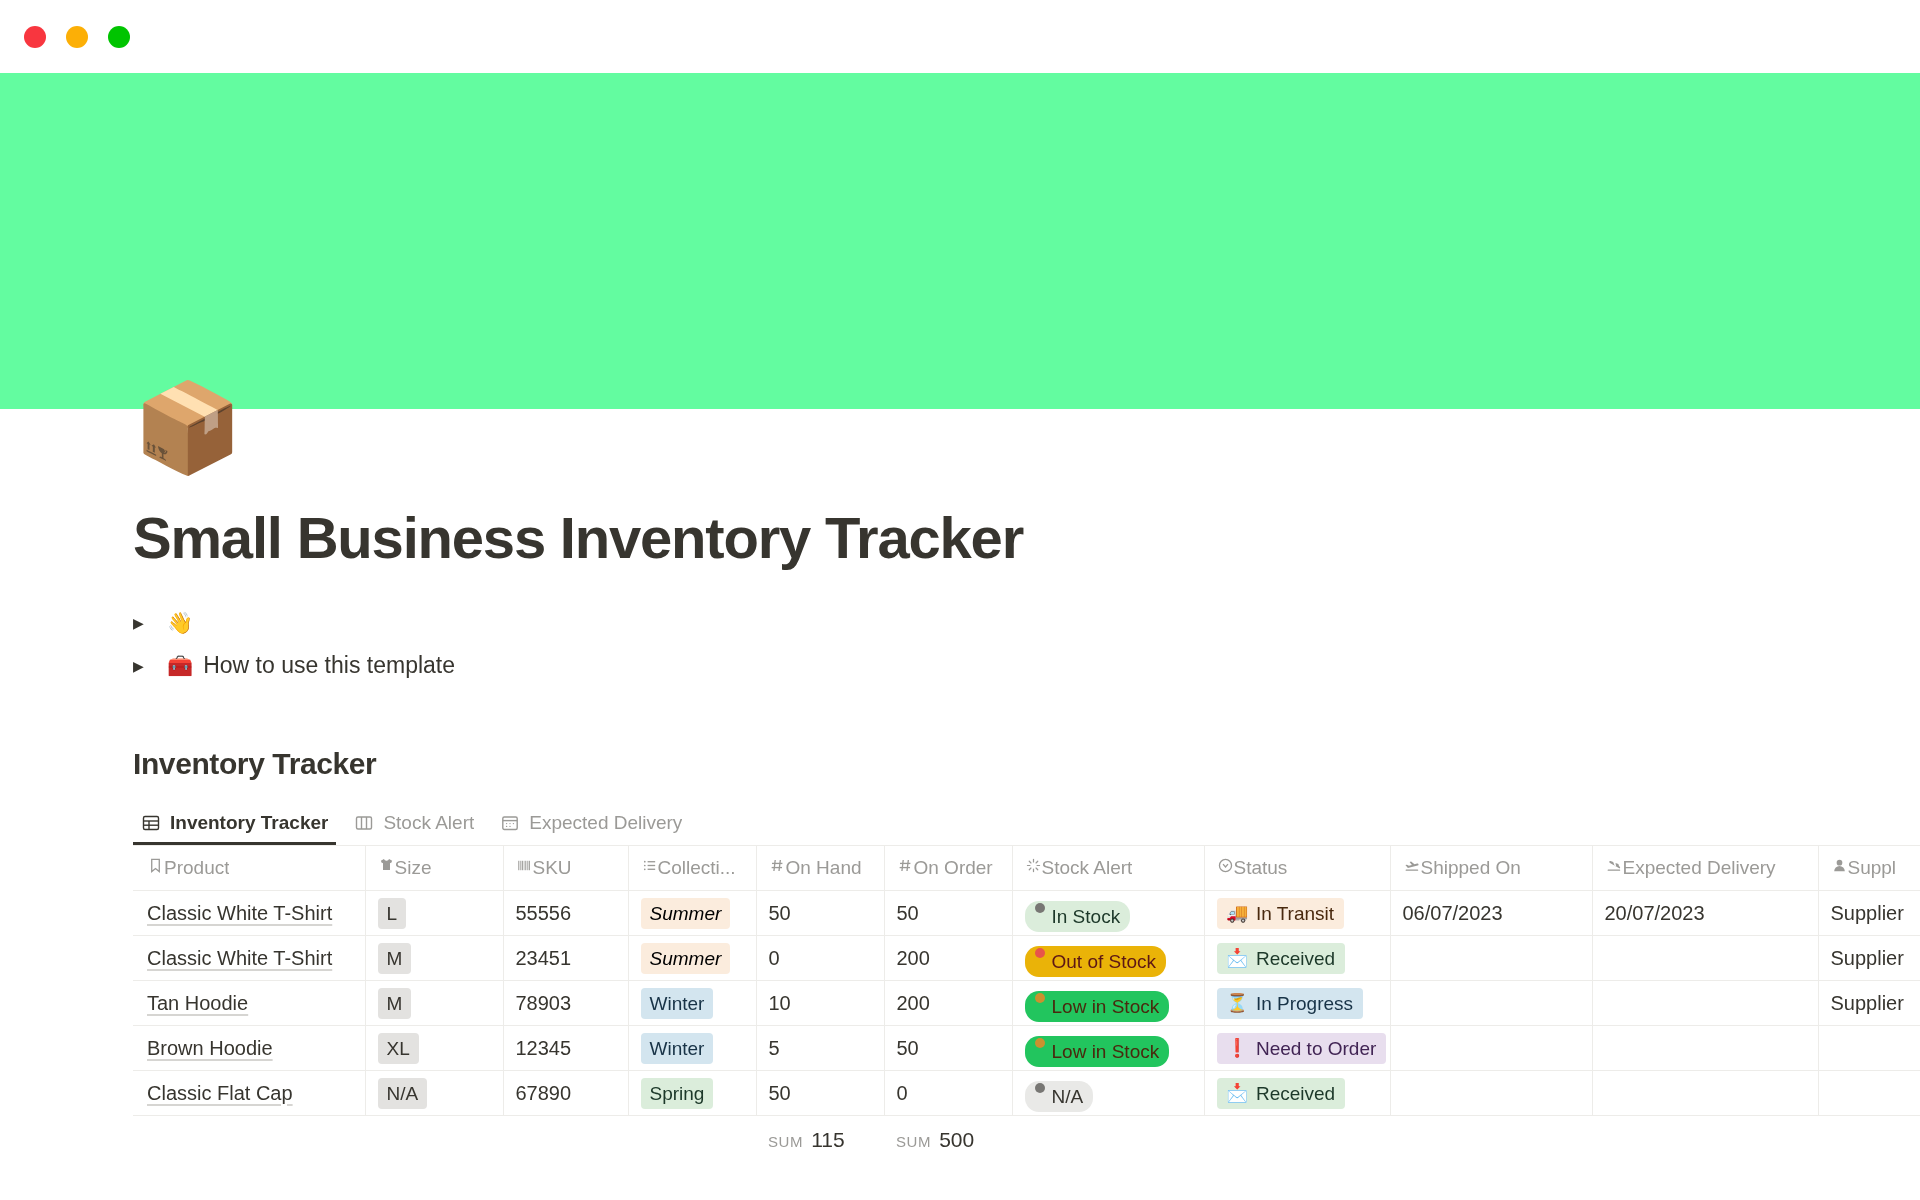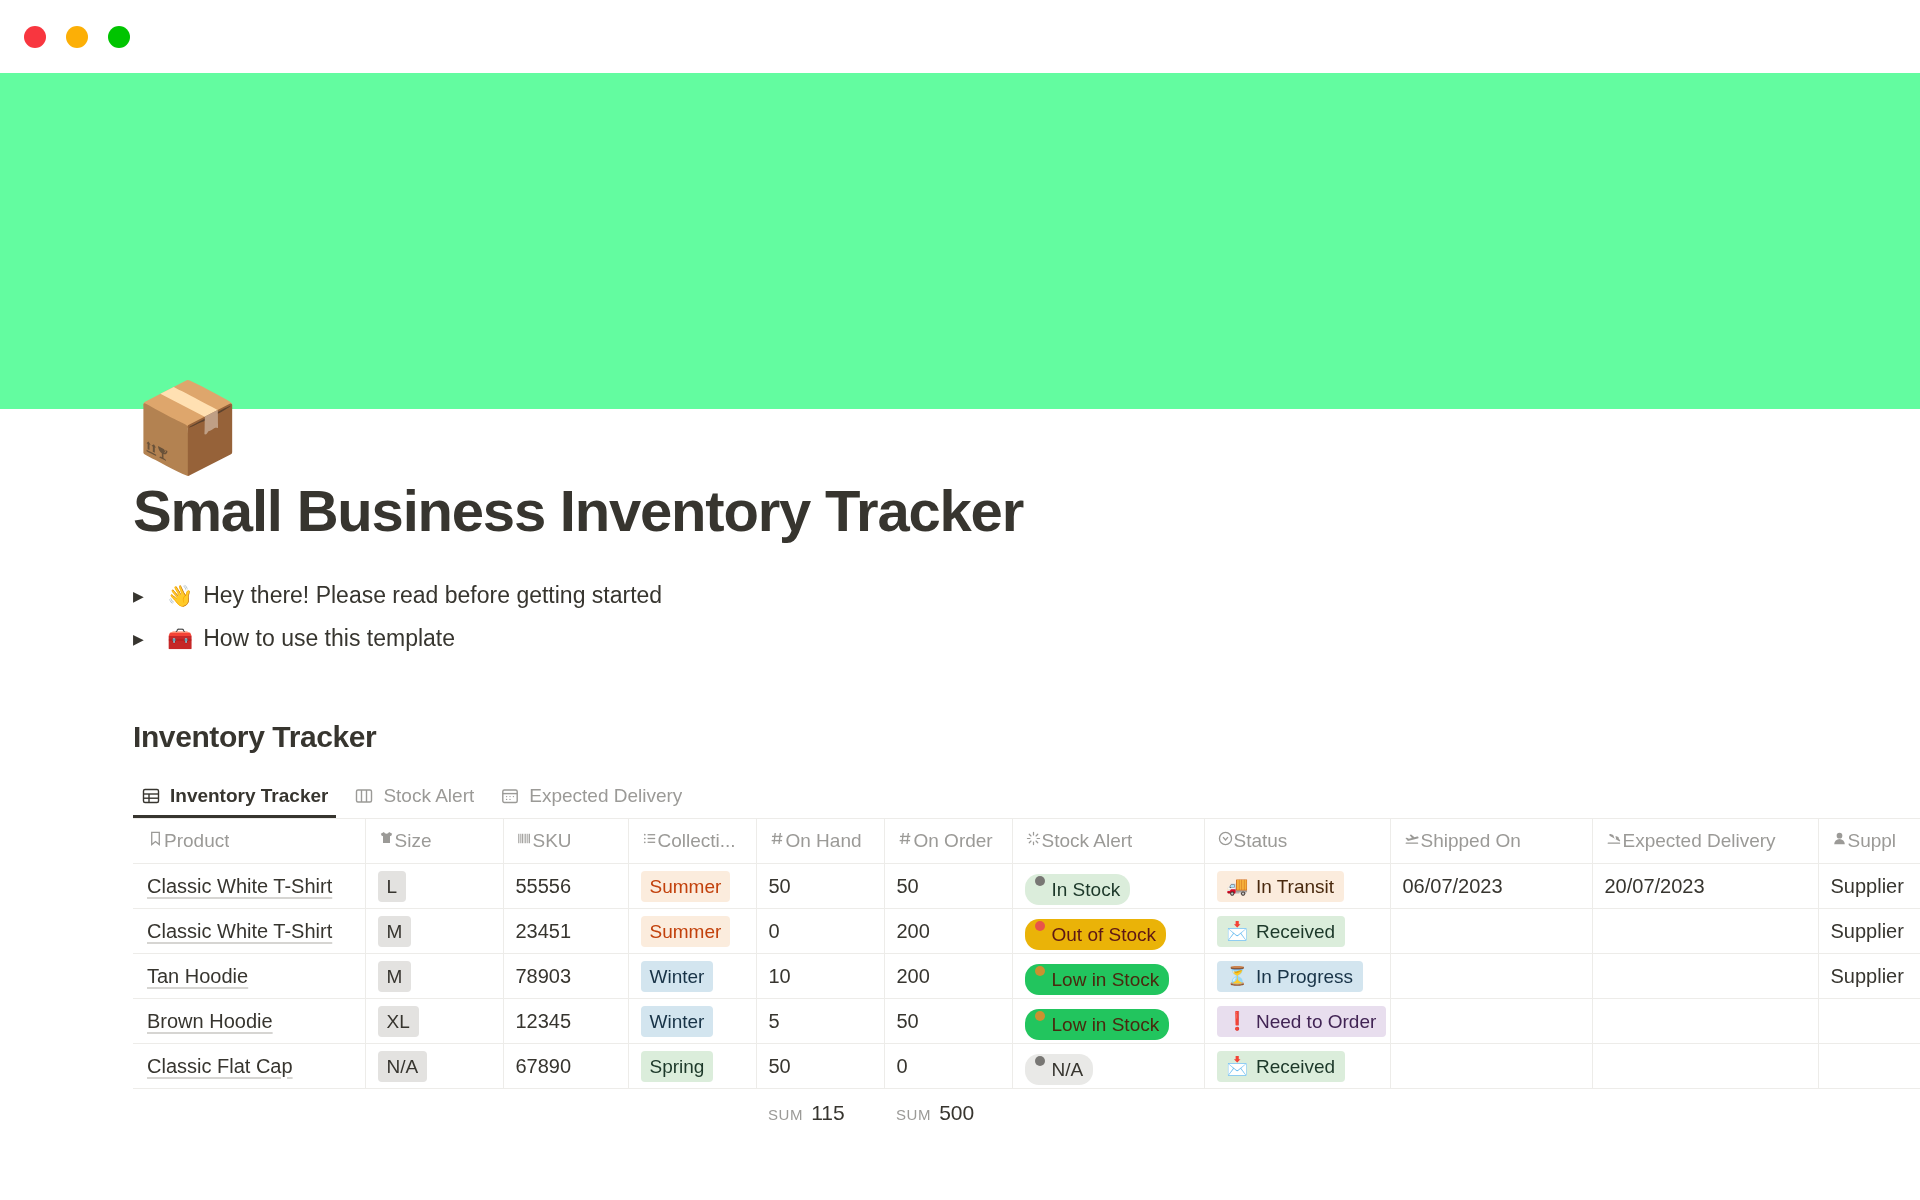--- a/index.html
+++ b/index.html
@@ -46,21 +46,21 @@
   .page {
     padding-left: 133px;
     padding-right: 0;
     position: relative;
   }
   .page-title {
     font-size: 58px;
     font-weight: bold;
     letter-spacing: -1.2px;
     color: #37352F;
-    margin-top: 68px;
+    margin-top: 95px;
   }
 
   .toggle-list { margin-top: 30px; }
   .toggle-row {
     display: flex;
     align-items: center;
     height: 43px;
     font-size: 23px;
     color: #37352F;
   }
@@ -147,21 +147,21 @@
 
   .tag {
     display: inline-block;
     padding: 2px 9px;
     border-radius: 4px;
     font-size: 19px;
     line-height: 27px;
     white-space: nowrap;
   }
   .tag-gray   { background: #E3E2E0; color: #37352F; }
-  .tag-orange { background: #FBECDD; color: #c2410c; }
+  .tag-orange { background: #FBECDD; color: #000000; font-style: italic; }
   .tag-blue   { background: #D3E5EF; color: #183347; }
   .tag-green  { background: #DBEDDB; color: #1C3829; }
 
   .pill {
     display: inline-flex;
     align-items: flex-start;
     gap: 7px;
     padding: 2px 10px;
     border-radius: 14px;
     font-size: 19px;
@@ -220,21 +220,20 @@
 </div>
 
 <div class="page">
 
   <h1 class="page-title">Small Business Inventory Tracker</h1>
 
   <div class="toggle-list">
     <div class="toggle-row">
       <span class="toggle-arrow">▶</span>
       <span class="toggle-emoji">👋</span>
-      <span>Hey there! Please read before getting started</span>
     </div>
     <div class="toggle-row">
       <span class="toggle-arrow">▶</span>
       <span class="toggle-emoji">🧰</span>
       <span>How to use this template</span>
     </div>
   </div>
 
   <h2 class="section-title">Inventory Tracker</h2>
 

